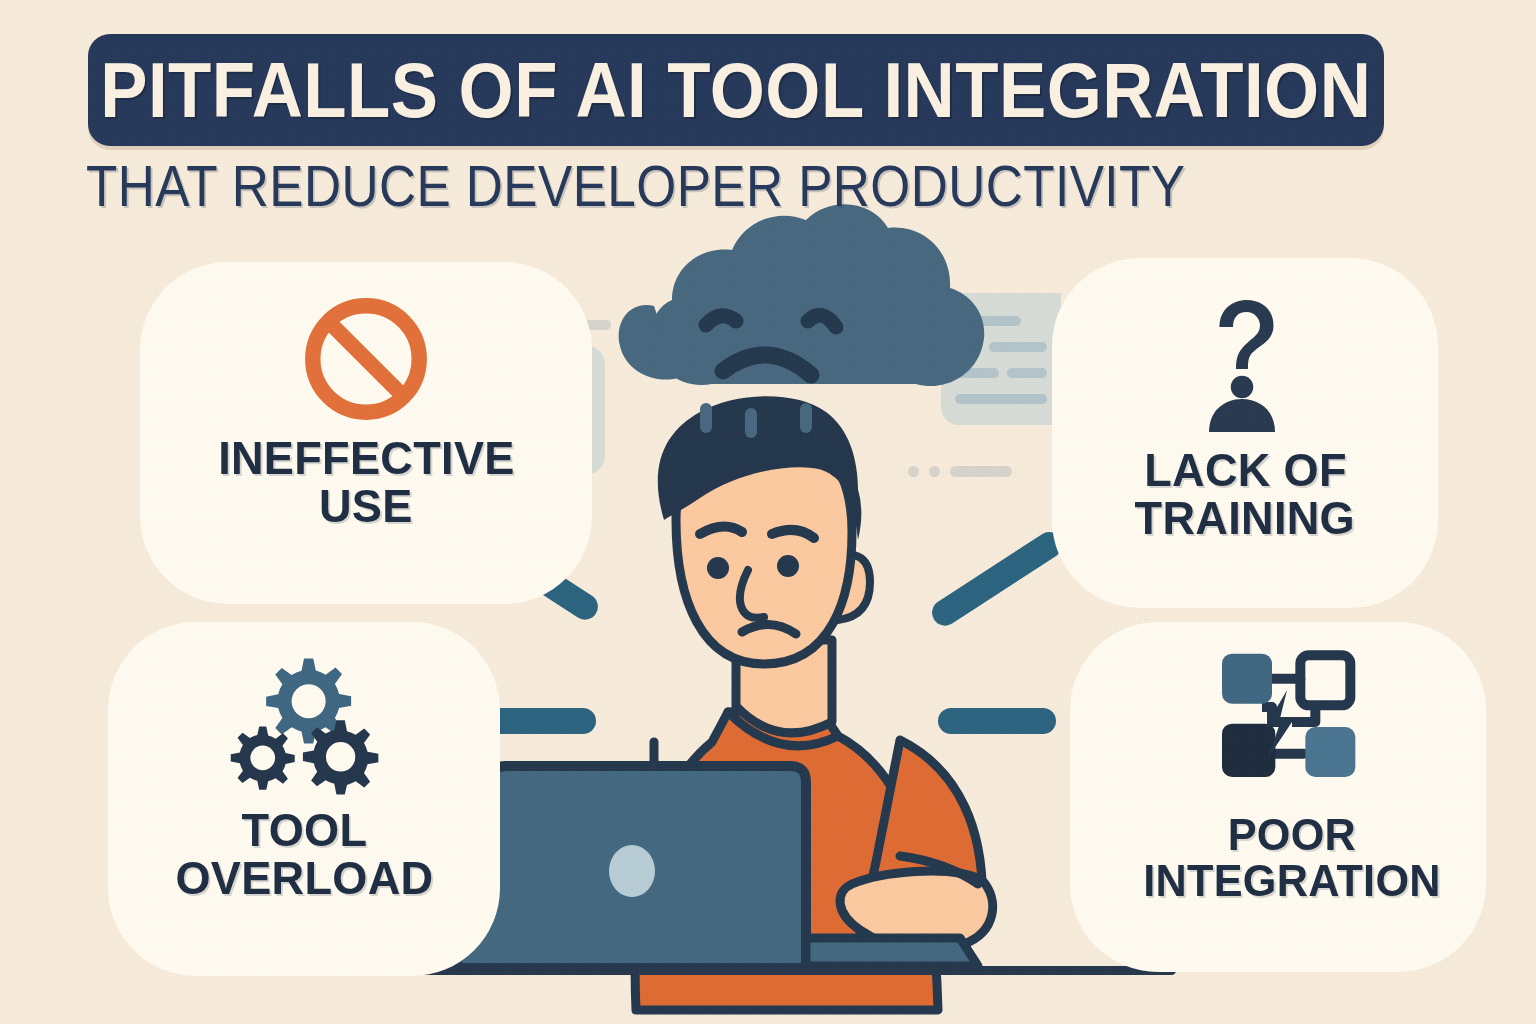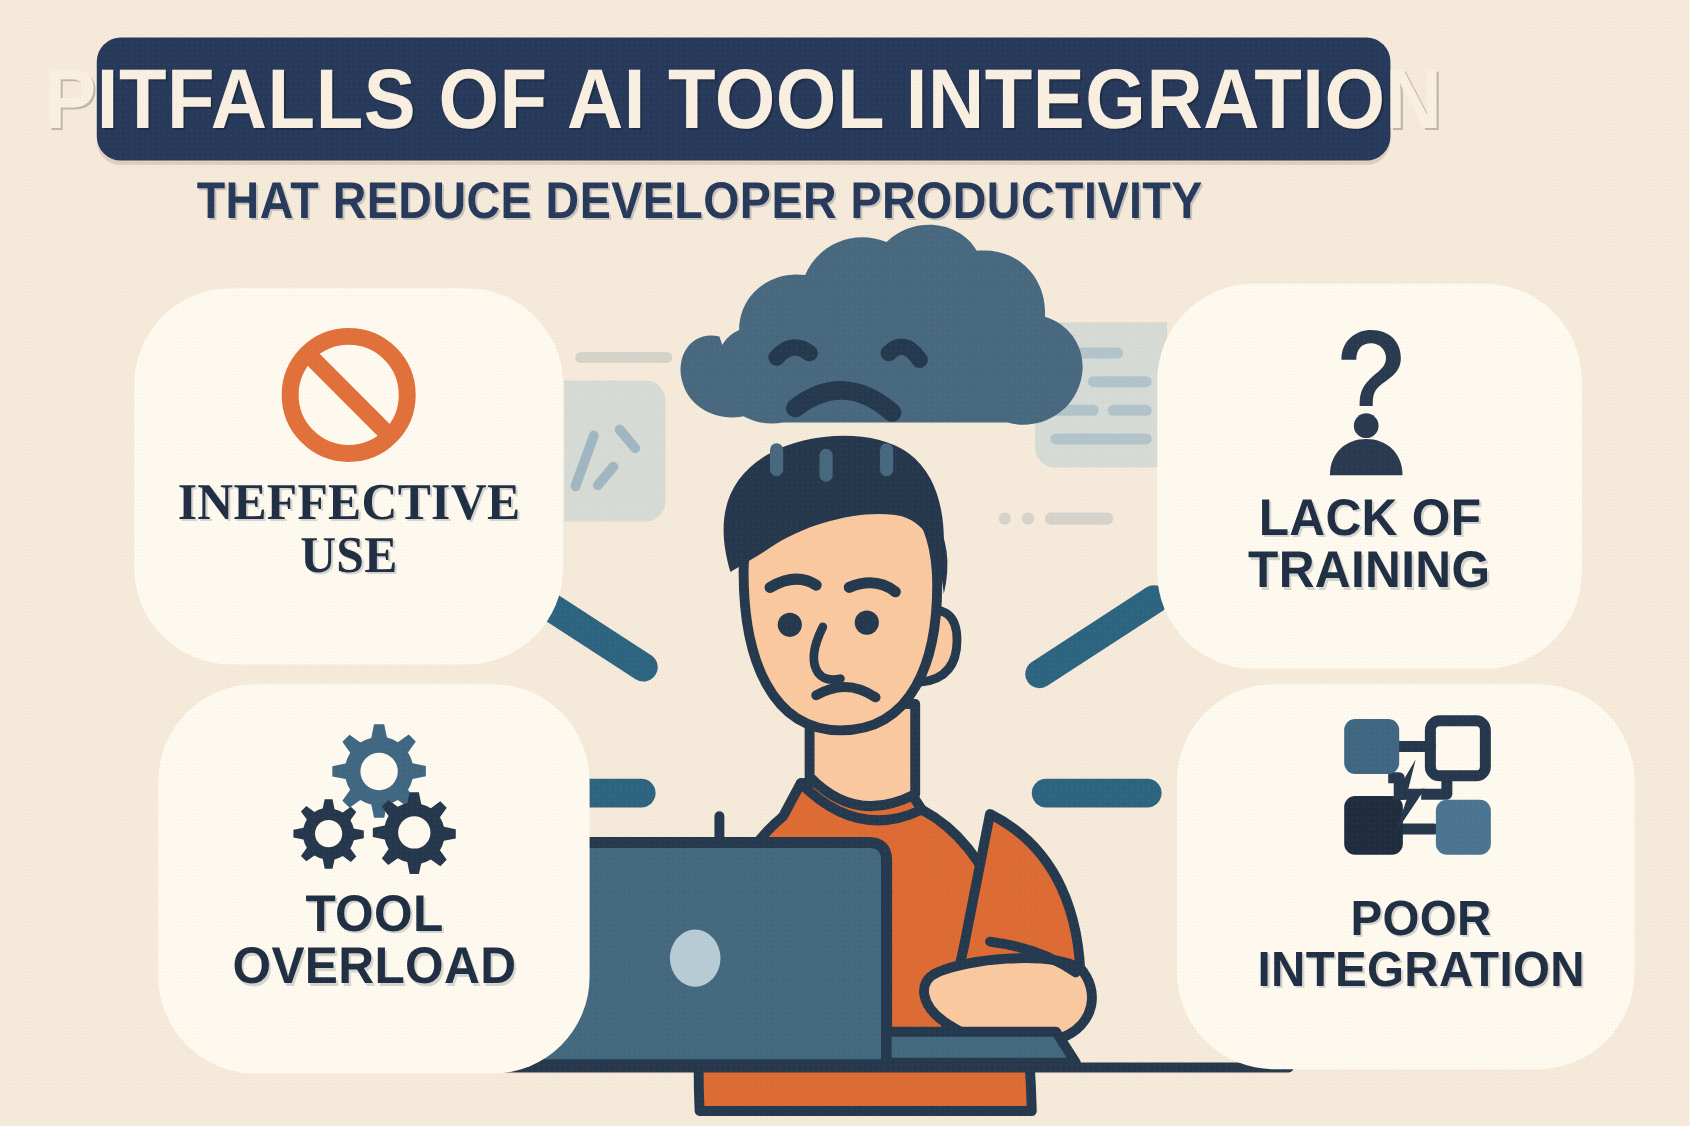--- a/index.html
+++ b/index.html
@@ -27,21 +27,21 @@
     background-size: 3px 3px, 5px 5px;
     background-position: 0 0, 2px 1px;
     z-index: 60;
   }
 
   
   .title-bar {
     position: absolute;
     left: 88px;
     top: 34px;
-    width: 1176px;
+    width: 1296px;
     height: 112px;
     background: #27395A;
     border-radius: 22px;
     display: flex;
     align-items: center;
     justify-content: center;
     box-shadow: 0 4px 0 rgba(180,160,135,.35);
     z-index: 20;
   }
   .title-text {
@@ -54,22 +54,22 @@
     white-space: nowrap;
     text-shadow: 2px 2px 0 rgba(0,0,0,.22);
   }
   .subtitle {
     position: absolute;
     left: 0;
     top: 158px;
     width: 1272px;
     text-align: center;
     color: #27395A;
-    font-size: 47px;
-    font-weight: 700;
+    font-size: 57px;
+    font-weight: 400;
     letter-spacing: .5px;
     line-height: 1;
     z-index: 20;
   }
   .subtitle span {
     display: inline-block;
     transform: scaleX(.90);
     text-shadow: 2px 2px 0 rgba(39,57,90,.22);
   }
 
@@ -270,21 +270,21 @@
 
   <div class="desk"></div>
 
   <div class="title-bar">
     <div class="title-text">PITFALLS OF AI TOOL INTEGRATION</div>
   </div>
   <div class="subtitle">
     <span>THAT REDUCE DEVELOPER PRODUCTIVITY</span>
   </div>
 
-  <div class="card" style="left:122px; top:262px; width:390px; height:320px; padding-top:22px;font-family:Liberation Serif, serif;">
+  <div class="card" style="left:140px; top:262px; width:452px; height:320px; padding-top:22px;">
     <div class="card-icon" style="height:150px;">
       <svg width="140" height="140" viewBox="0 0 100 100">
         <circle cx="50" cy="50" r="38" fill="none" stroke="#E2703A" stroke-width="11"></circle>
         <line x1="24" y1="24" x2="76" y2="76" stroke="#E2703A" stroke-width="11" stroke-linecap="round"></line>
       </svg>
     </div>
     <div class="card-label">
       <span>INEFFECTIVE</span><br>
       <span>USE</span>
     </div>
@@ -298,21 +298,21 @@
         <circle cx="48" cy="64" r="7.5" fill="#293A50"></circle>
         <path d="M26 94 C26 80 36 72 48 72 C60 72 70 80 70 94 Z" fill="#293A50"></path>
       </svg>
     </div>
     <div class="card-label">
       <span>LACK OF</span><br>
       <span>TRAINING</span>
     </div>
   </div>
 
-  <div class="card" style="left:108px; top:622px; width:392px; height:330px; padding-top:24px;margin-left:36px;">
+  <div class="card" style="left:108px; top:622px; width:392px; height:330px; padding-top:24px;">
     <div class="card-icon" style="height:160px;">
       <svg width="170" height="155" viewBox="0 0 110 100">
         <g fill="#3F6782">
           <path d="M55 6 l6 0 1.6 7.8 a22 22 0 0 1 6.4 2.7 l6.4-4.6 4.2 4.2 -4.6 6.4 a22 22 0 0 1 2.7 6.4 l7.8 1.6 0 6 -7.8 1.6 a22 22 0 0 1 -2.7 6.4 l4.6 6.4 -4.2 4.2 -6.4-4.6 a22 22 0 0 1 -6.4 2.7 L61 61 l-6 0 -1.6-7.8 a22 22 0 0 1 -6.4-2.7 l-6.4 4.6 -4.2-4.2 4.6-6.4 a22 22 0 0 1 -2.7-6.4 L30.5 36.7 l0-6 7.8-1.6 a22 22 0 0 1 2.7-6.4 l-4.6-6.4 4.2-4.2 6.4 4.6 a22 22 0 0 1 6.4-2.7 Z"></path>
           <circle cx="58" cy="33.7" r="11" fill="#FFFAEF"></circle>
         </g>
         <g fill="#25374C">
           <path d="M26 50 l4.6 0 1.2 5.9 a16 16 0 0 1 4.8 2 l4.8-3.5 3.2 3.2 -3.5 4.8 a16 16 0 0 1 2 4.8 l5.9 1.2 0 4.6 -5.9 1.2 a16 16 0 0 1 -2 4.8 l3.5 4.8 -3.2 3.2 -4.8-3.5 a16 16 0 0 1 -4.8 2 L30.6 91 l-4.6 0 -1.2-5.9 a16 16 0 0 1 -4.8-2 l-4.8 3.5 -3.2-3.2 3.5-4.8 a16 16 0 0 1 -2-4.8 L7.6 72.6 l0-4.6 5.9-1.2 a16 16 0 0 1 2-4.8 l-3.5-4.8 3.2-3.2 4.8 3.5 a16 16 0 0 1 4.8-2 Z"></path>
           <circle cx="28.3" cy="70.3" r="8" fill="#FFFAEF"></circle>
           <path d="M76 46 l5.4 0 1.4 7 a19 19 0 0 1 5.6 2.3 l5.6-4 3.8 3.8 -4 5.6 a19 19 0 0 1 2.3 5.6 l7 1.4 0 5.4 -7 1.4 a19 19 0 0 1 -2.3 5.6 l4 5.6 -3.8 3.8 -5.6-4 a19 19 0 0 1 -5.6 2.3 L81.4 94 l-5.4 0 -1.4-7 a19 19 0 0 1 -5.6-2.3 l-5.6 4 -3.8-3.8 4-5.6 a19 19 0 0 1 -2.3-5.6 L54.3 72.3 l0-5.4 7-1.4 a19 19 0 0 1 2.3-5.6 l-4-5.6 3.8-3.8 5.6 4 a19 19 0 0 1 5.6-2.3 Z"></path>

